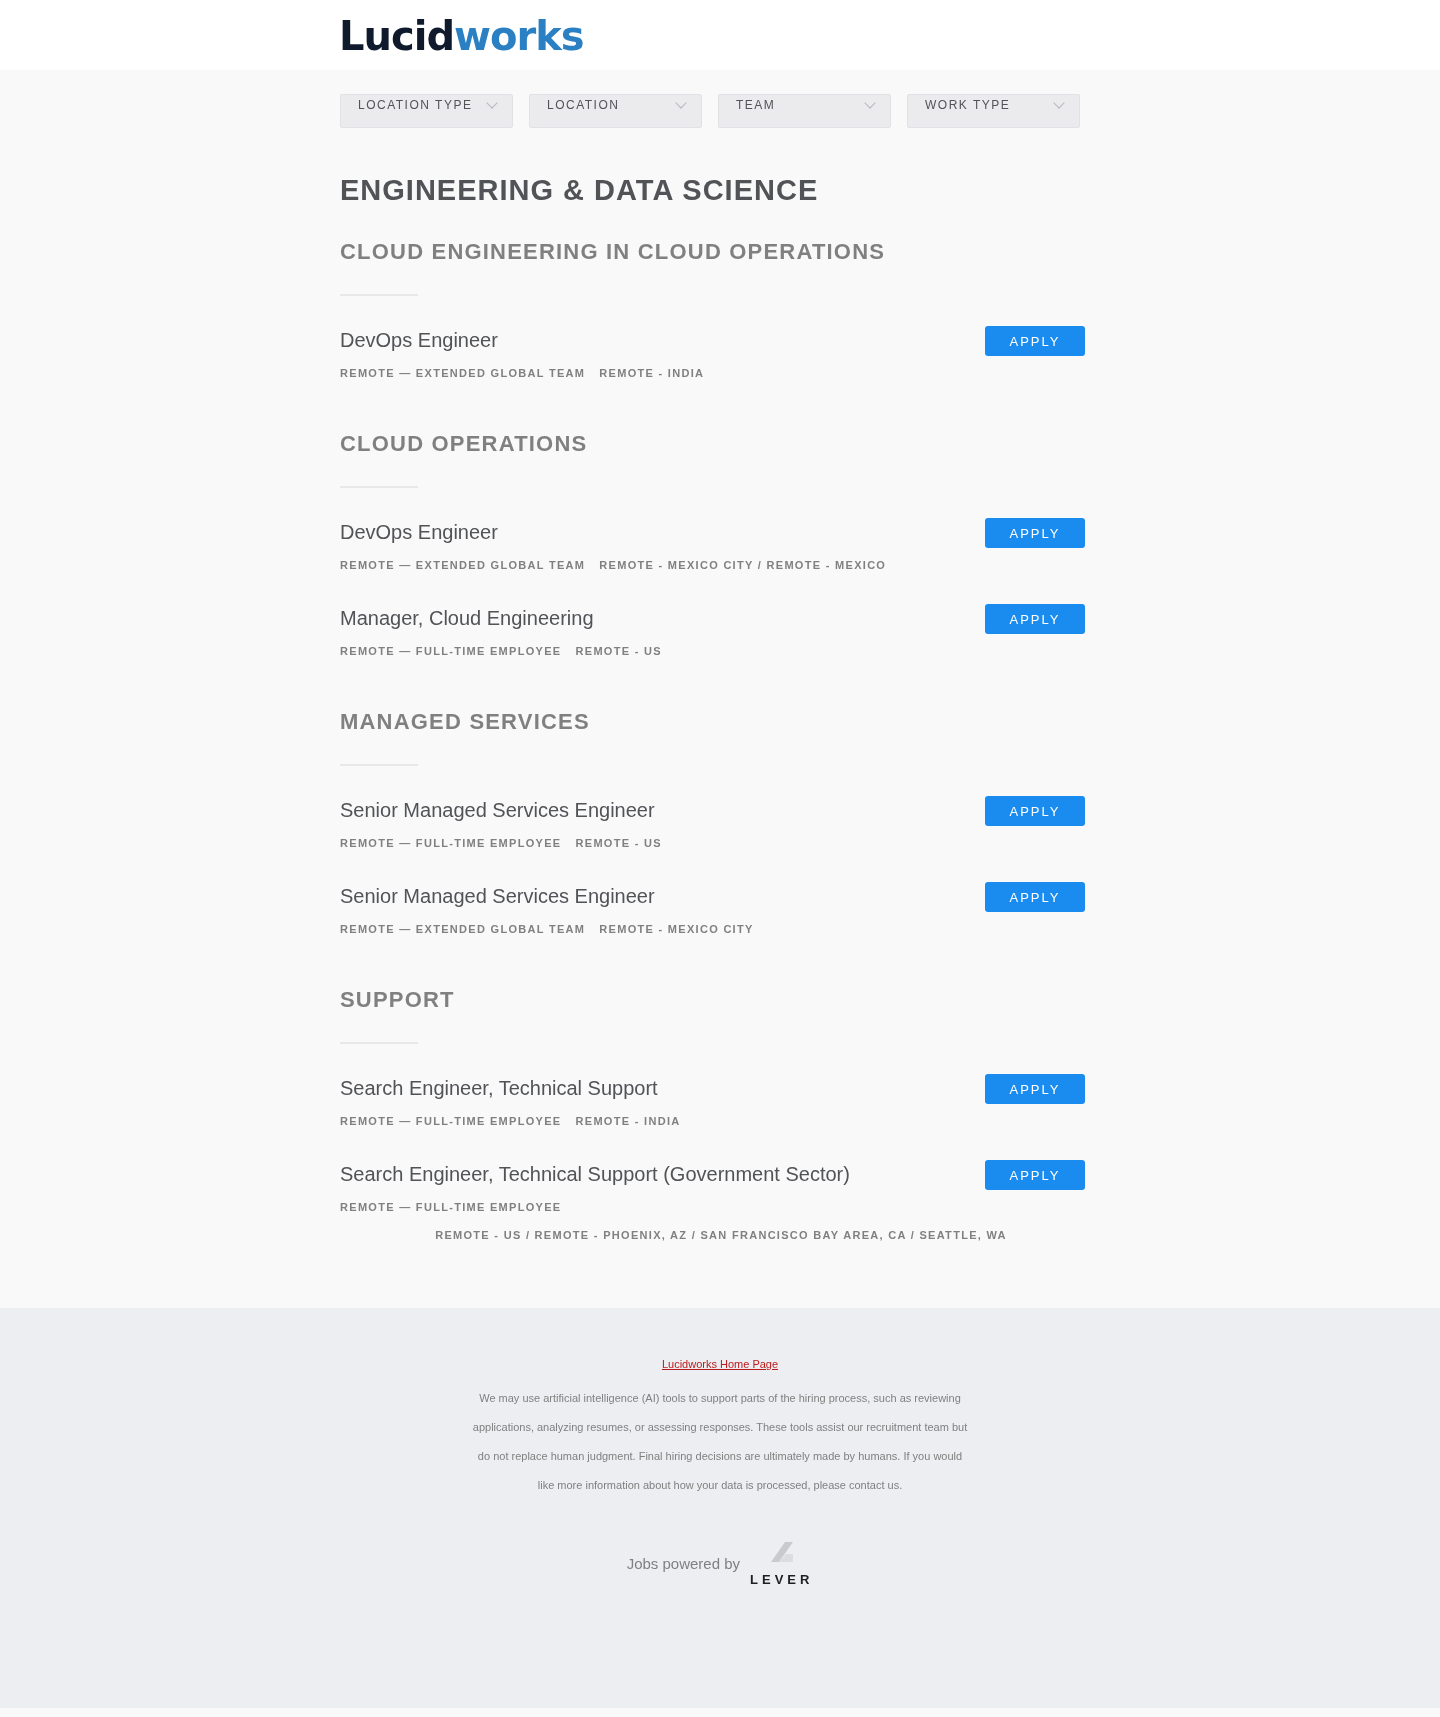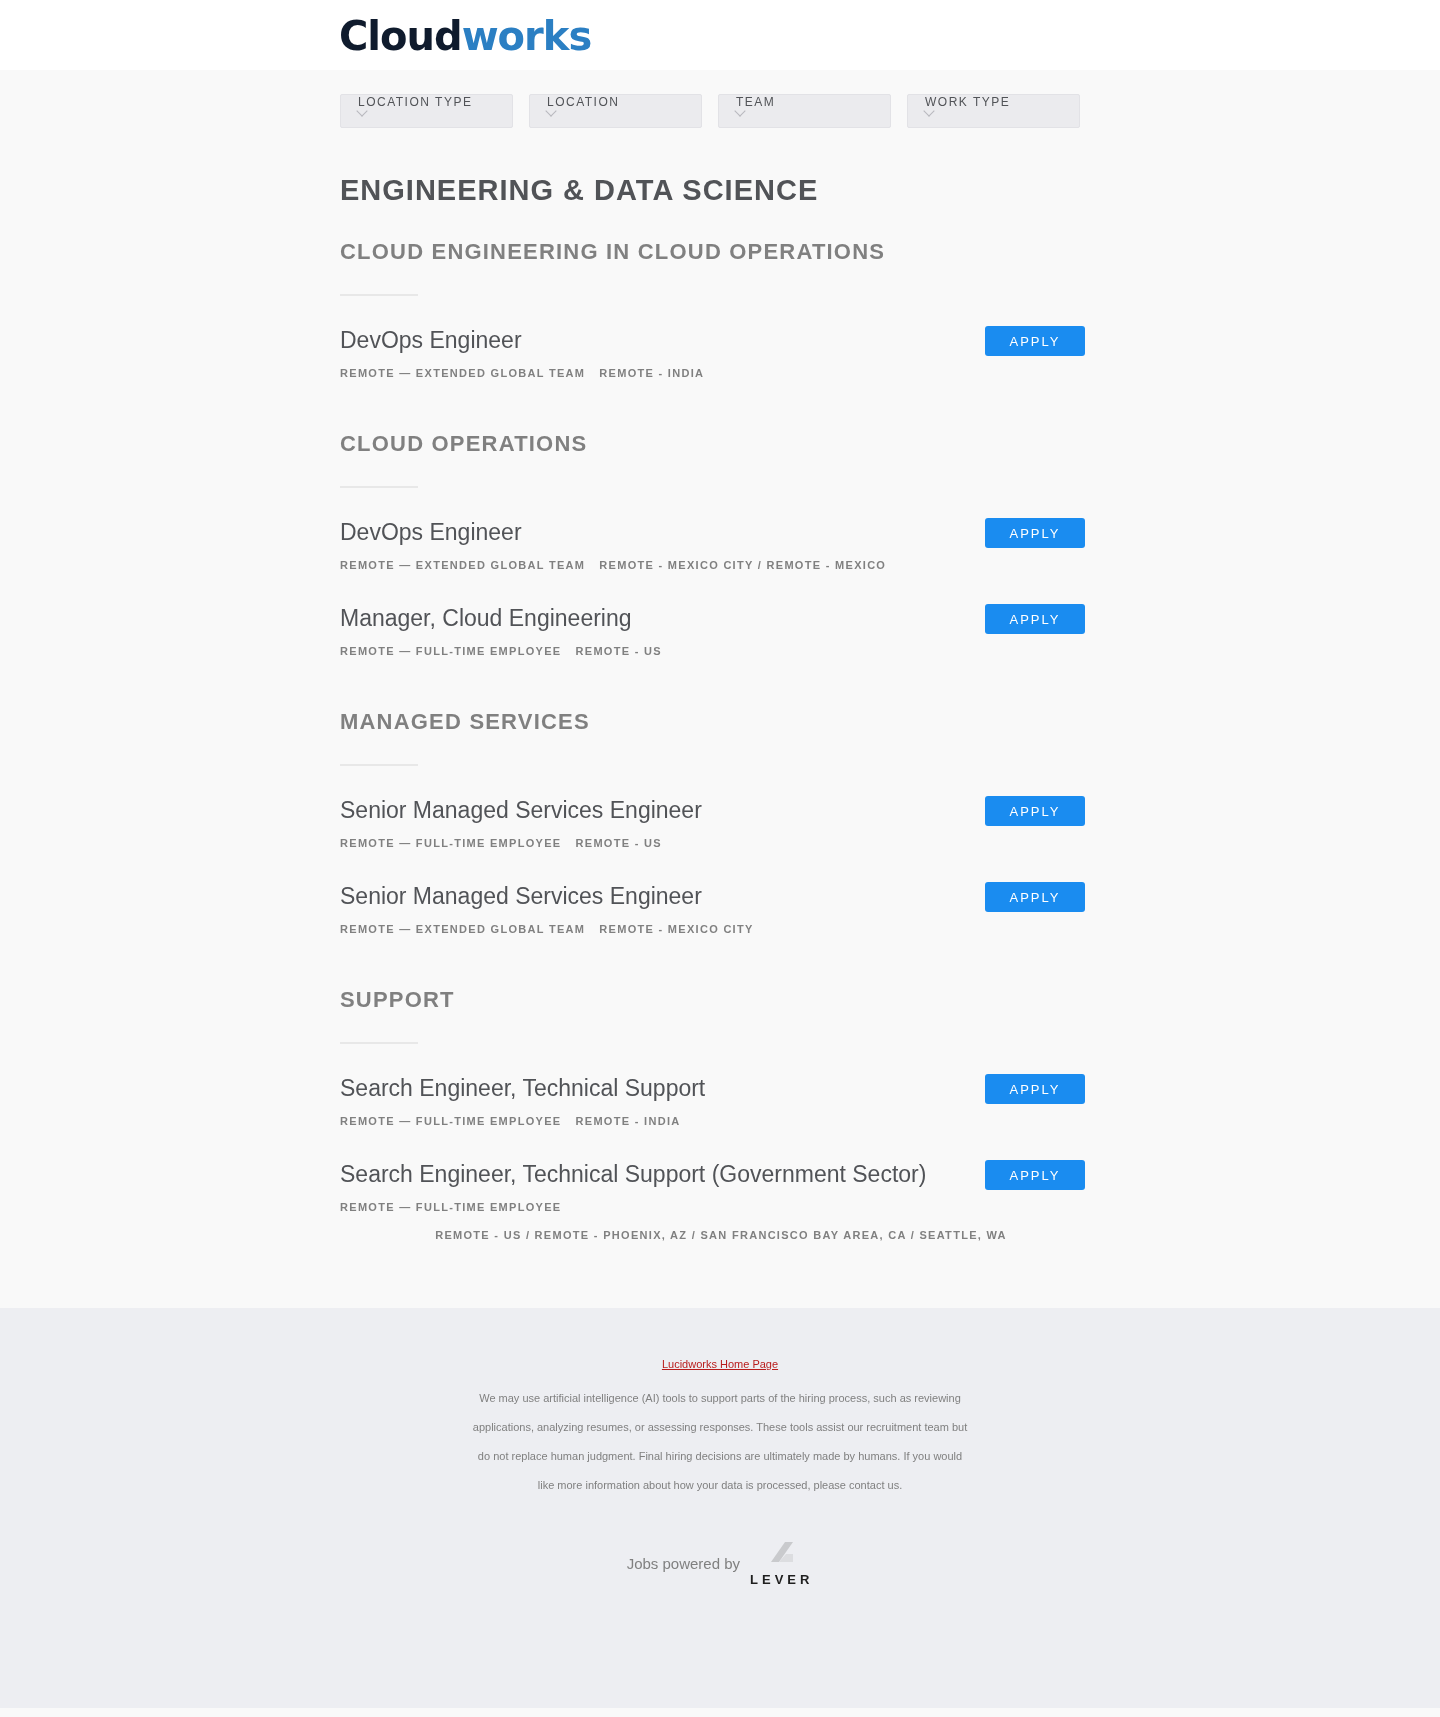--- a/index.html
+++ b/index.html
@@ -38,24 +38,24 @@
       gap: 16px;
       margin-bottom: 44px;
     }
     .filter {
       width: 173px;
       height: 34px;
       background: #ebebee;
       border: 1px solid #e2e2e6;
       border-radius: 2px;
       display: flex;
+      align-items: center;
       justify-content: space-between;
       padding: 0 16px 12px 17px;
       cursor: pointer;
-      flex-direction: column;
     }
     .filter-label {
       font-size: 12px;
       letter-spacing: 1.5px;
       color: #515357;
       text-transform: uppercase;
     }
     .chevron {
       width: 8px;
       height: 8px;
@@ -88,21 +88,21 @@
       background: #e8e8e8;
       margin-top: 28px;
       margin-bottom: 30px;
     }
     .posting {
       position: relative;
       margin-bottom: 32px;
     }
     .posting:last-child { margin-bottom: 0; }
     .posting-title {
-      font-size: 23px;
+      font-size: 20px;
       color: #515357;
       line-height: 28px;
       display: block;
       text-decoration: none;
     }
     .posting-meta {
       margin-top: 12px;
       font-size: 11px;
       font-weight: bold;
       letter-spacing: 1.3px;
@@ -174,21 +174,21 @@
       font-weight: bold;
       letter-spacing: 4px;
       color: #1f1f1f;
     }
   </style>
 </head>
 <body>
 
 <div class="header">
   <div class="logo">
-    <span class="dark">Cloud</span><span class="blue">works</span>
+    <span class="dark">Lucid</span><span class="blue">works</span>
   </div>
 </div>
 
 <div class="main">
 
   <div class="filters">
     <div class="filter">
       <span class="filter-label">LOCATION TYPE</span>
       <span class="chevron"></span>
     </div>

